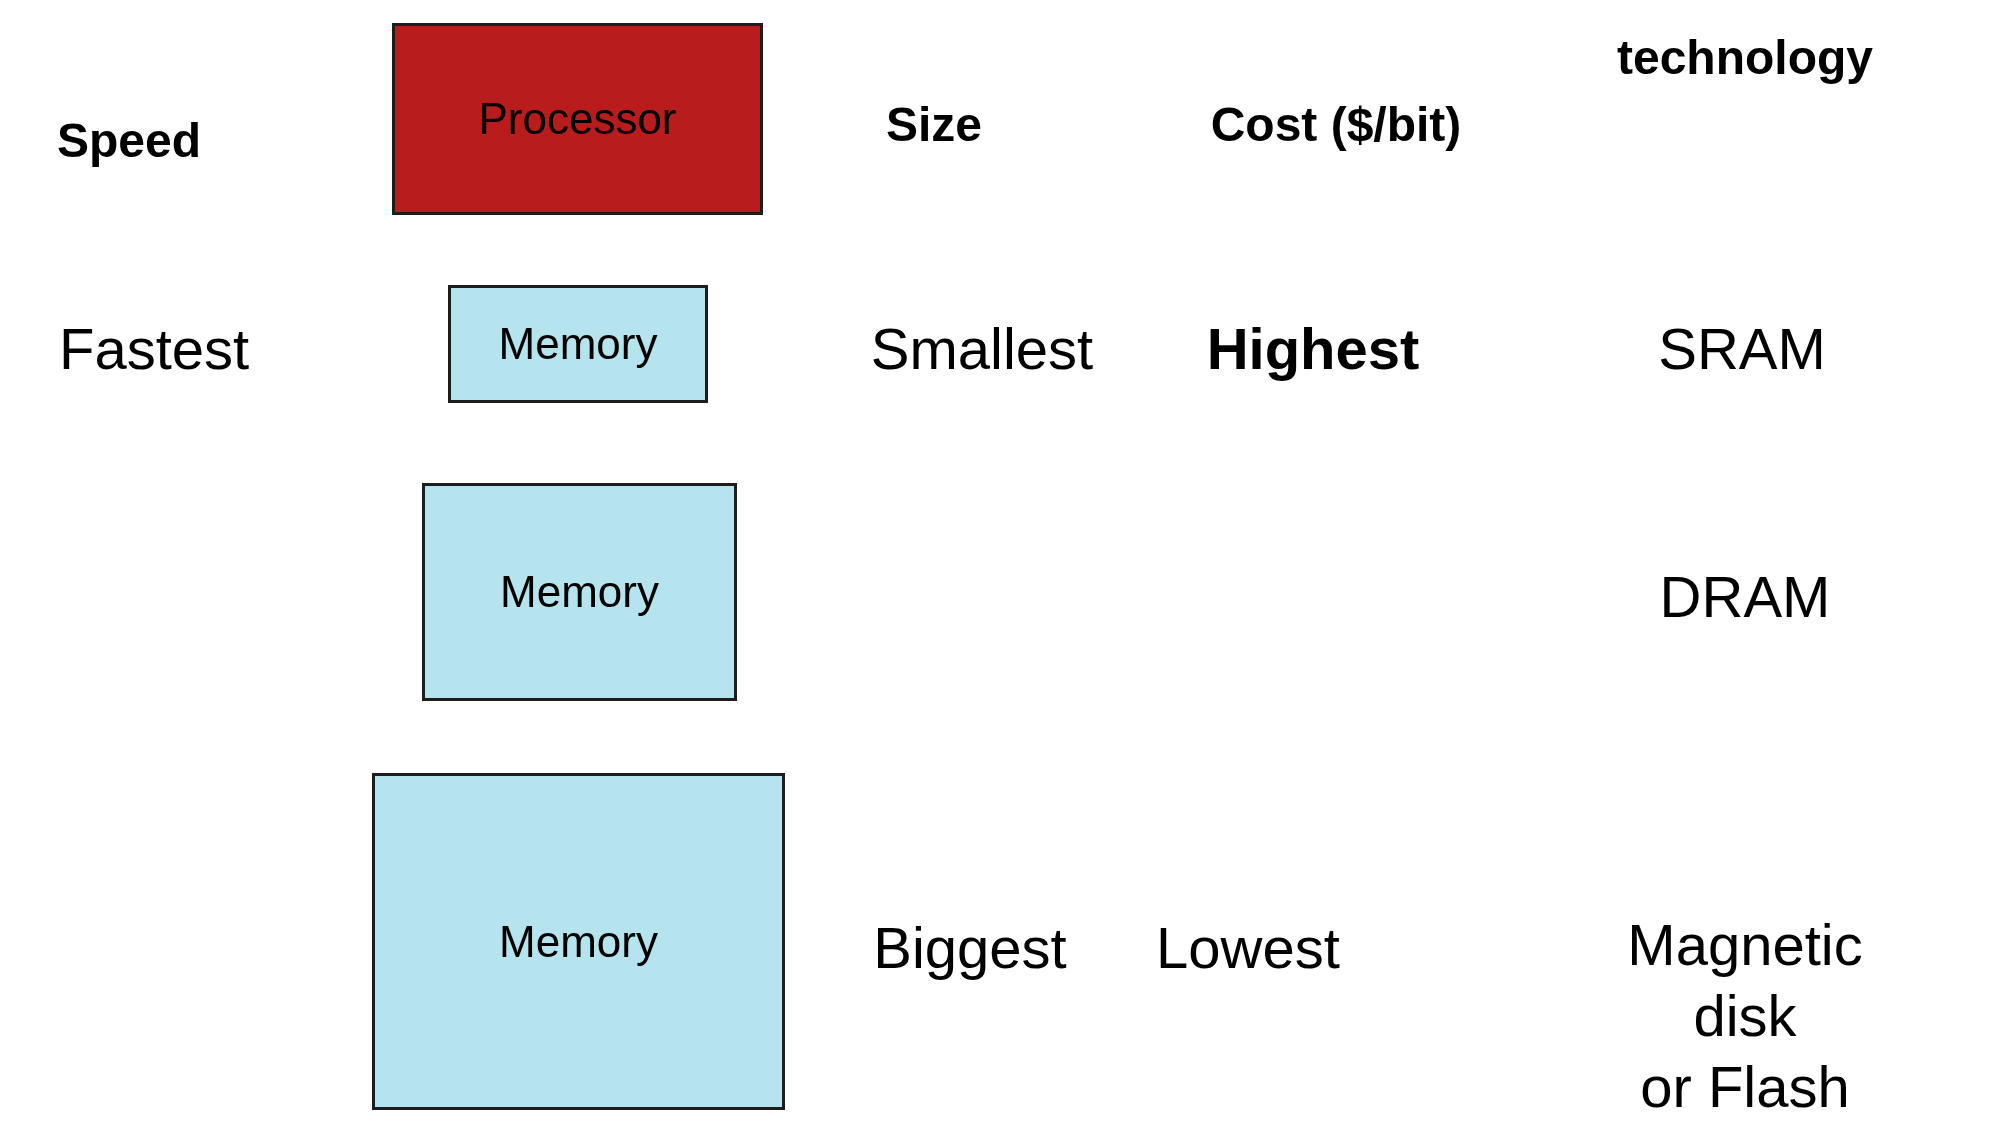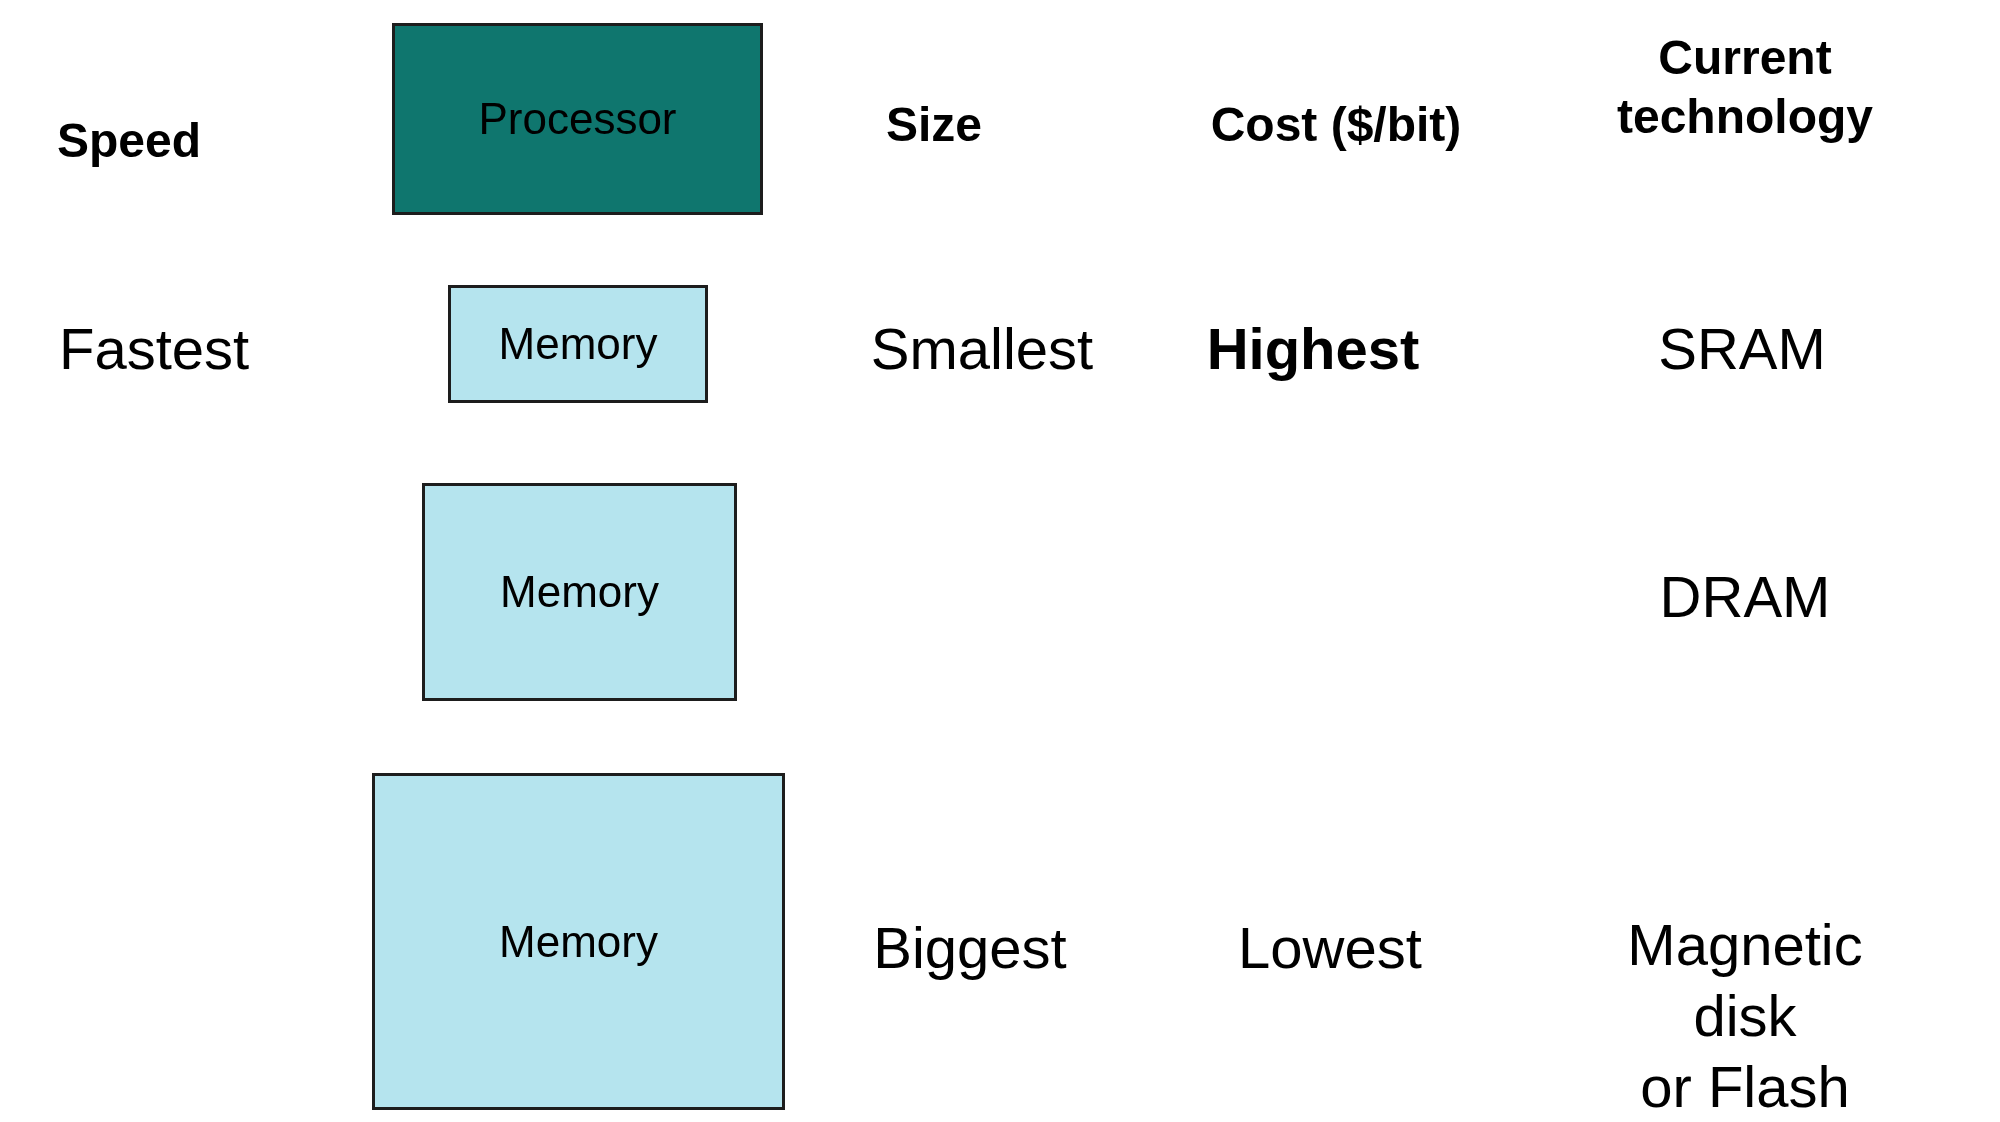--- a/index.html
+++ b/index.html
@@ -49,25 +49,24 @@
 
 <div class="canvas" style="background: rgb(255, 255, 255); color: rgb(0, 0, 0);">
 
   <div class="label header" style="left:57px; top:112px;">Speed</div>
 
   <div class="label header centered" style="left:934px; top:96px;">Size</div>
 
   <div class="label header centered" style="left:1312px; top:96px;margin-left:24px;">Cost ($/bit)</div>
 
   <div class="label header centered multiline" style="left:1745px; top:29px;">
-    <div>Current</div>
     <div>technology</div>
   </div>
 
-  <div class="mem-box" style="left: 392px; top: 23px; width: 371px; height: 192px; background: #0f766e; border-color: rgb(29, 29, 29);">
+  <div class="mem-box" style="left: 392px; top: 23px; width: 371px; height: 192px; background: #b91c1c; border-color: rgb(29, 29, 29);">
     <span>Processor</span>
   </div>
 
   <div class="mem-box" style="left: 448px; top: 285px; width: 260px; height: 118px; background: rgb(181, 228, 238); border-color: rgb(29, 29, 29);">
     <span>Memory</span>
   </div>
 
   <div class="mem-box" style="left: 422px; top: 483px; width: 315px; height: 218px; background: rgb(181, 228, 238); border-color: rgb(29, 29, 29);">
     <span>Memory</span>
   </div>
@@ -82,20 +81,20 @@
 
   <div class="label centered" style="left:1313px; top:314px;font-weight:bold;">Highest</div>
 
   <div class="label centered" style="left:1742px; top:314px;">SRAM</div>
 
   <div class="label centered" style="left:1745px; top:562px;">DRAM</div>
 
 
   <div class="label centered" style="left:970px; top:913px;">Biggest</div>
 
-  <div class="label centered" style="left:1330px; top:913px;">Lowest</div>
+  <div class="label centered" style="left:1248px; top:913px;">Lowest</div>
 
   <div class="label centered multiline" style="left:1745px; top:910px;">
     <div>Magnetic disk</div>
     <div>or Flash memory</div>
   </div>
 
 </div>
 
 </body></html>

